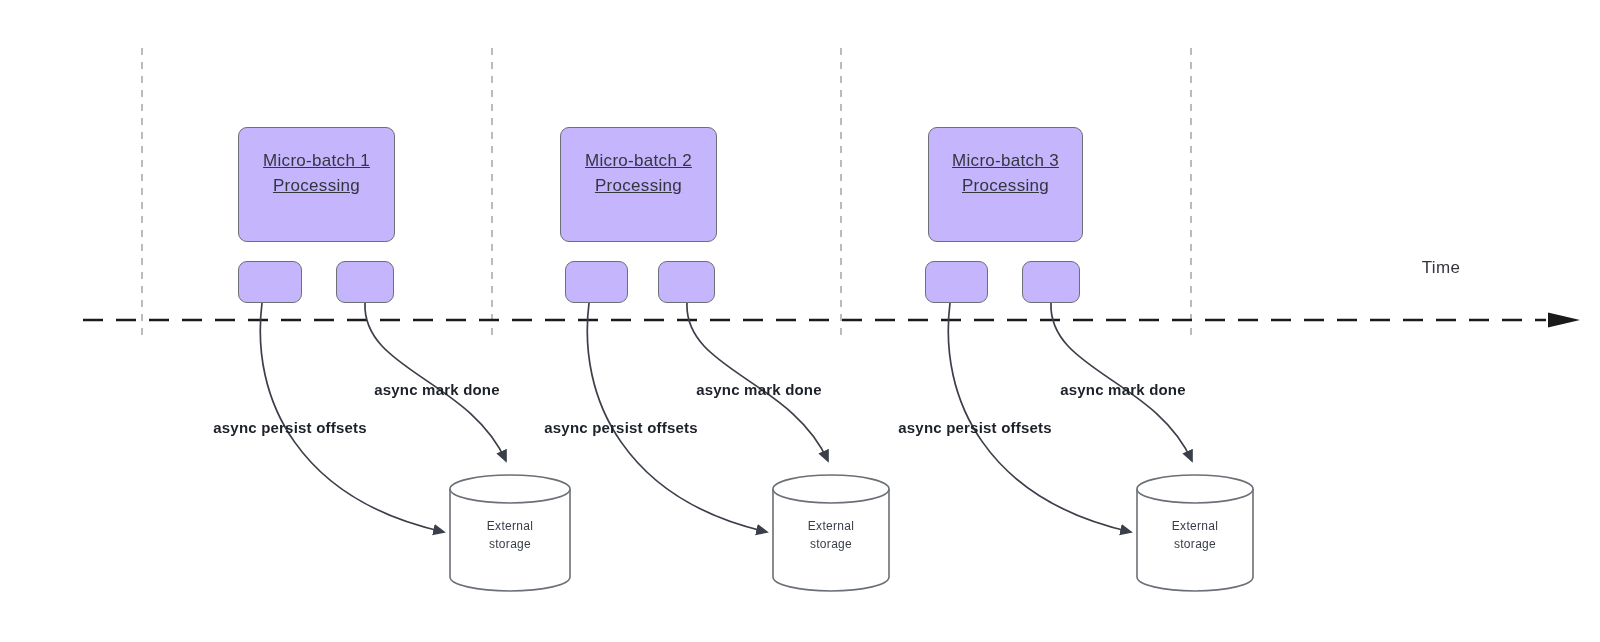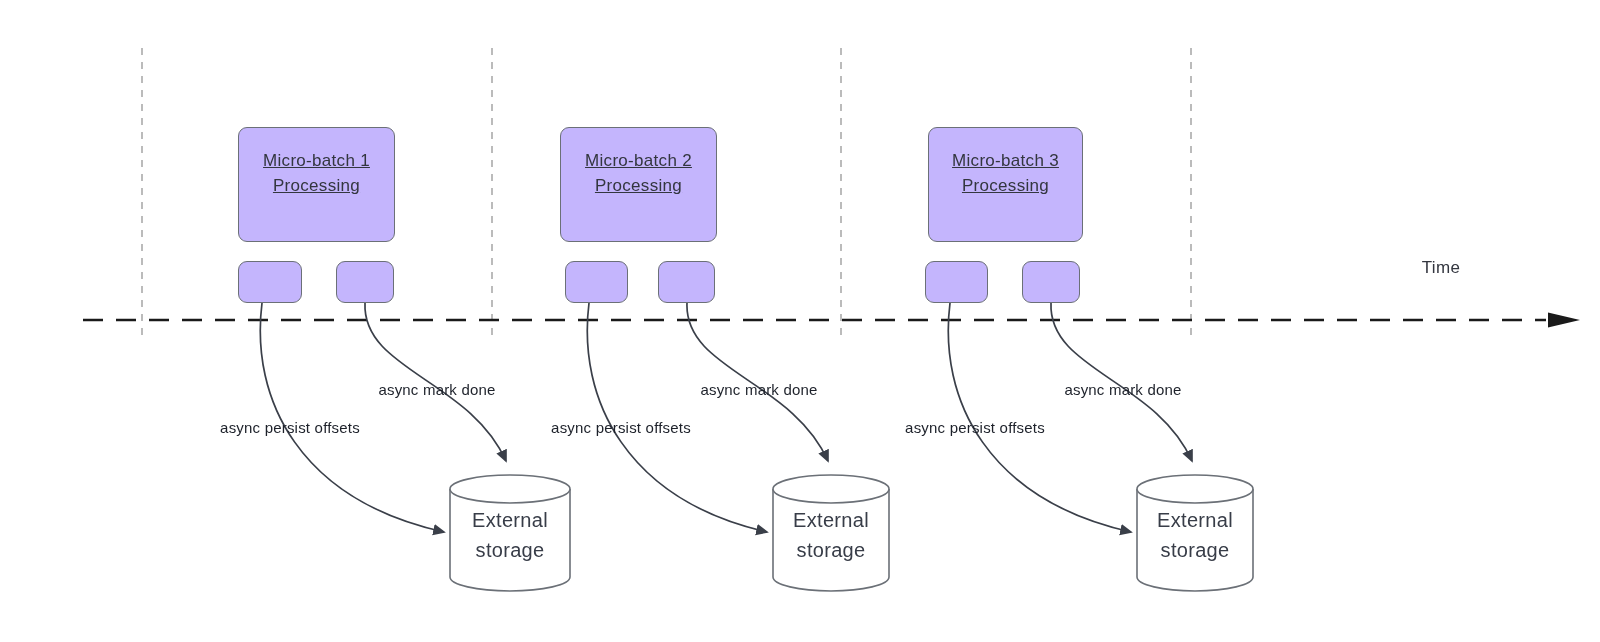--- a/index.html
+++ b/index.html
@@ -25,30 +25,30 @@
     text-align:center;
     padding:0 10px 22px 10px;
     font-size:17px;line-height:1.45;letter-spacing:.3px;
     color:#33363f;
   }
   .mini-box{width:64px;height:42px;}
   .arrow-label{
     position:absolute;
     transform:translate(-50%,-50%);
     white-space:nowrap;
-    font-size:15px;font-weight:normal;letter-spacing:.2px;
+    font-size:15px;font-weight:bold;letter-spacing:.2px;
     color:#1d212a;
   }
   .storage-label{
     position:absolute;
     width:120px;height:116px;
     display:flex;align-items:center;justify-content:center;
     text-align:center;
     padding:0 14px;box-sizing:border-box;
-    font-size:20px;line-height:1.5;letter-spacing:.3px;
+    font-size:12px;line-height:1.5;letter-spacing:.3px;
     color:#383d48;
   }
   .time-label{
     position:absolute;
     transform:translate(-50%,-50%);
     font-size:17px;letter-spacing:.3px;
     color:#33363f;white-space:nowrap;
   }
 </style>
 </head>

